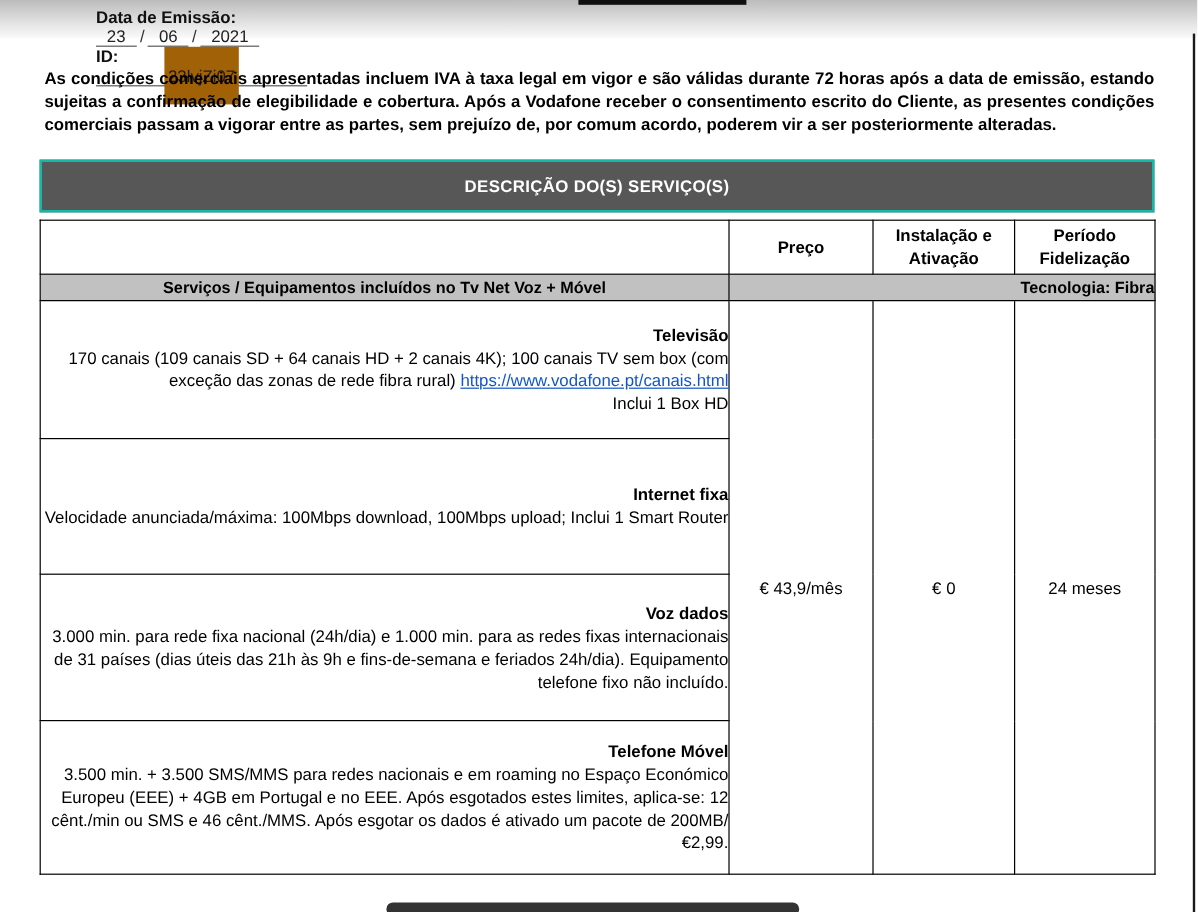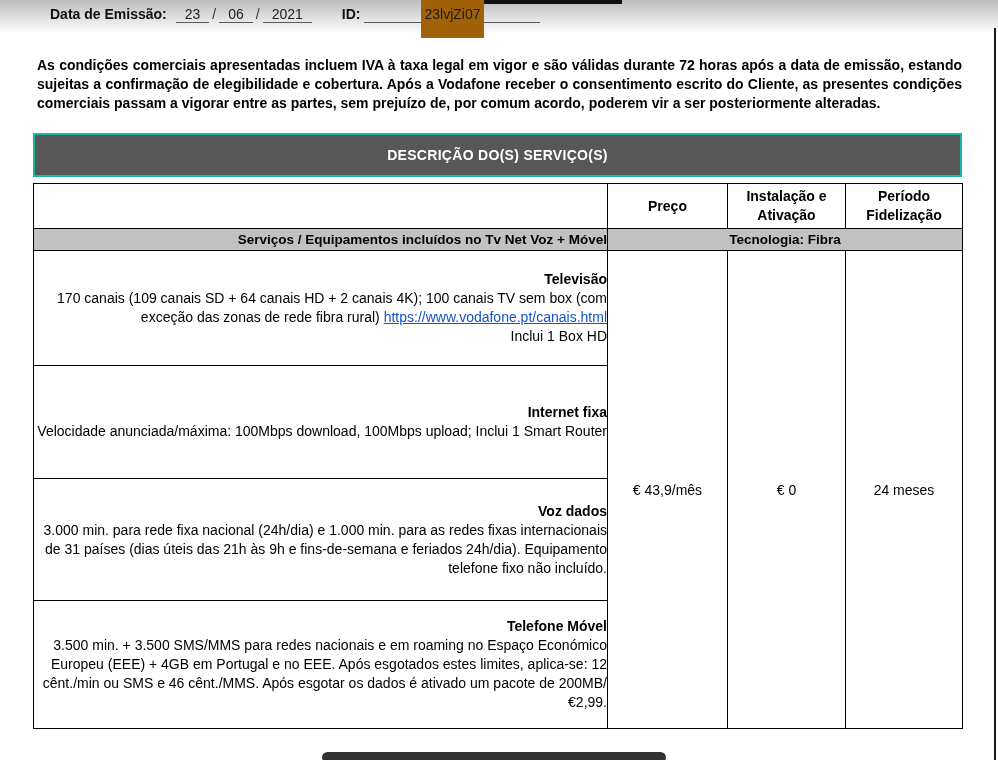--- a/index.html
+++ b/index.html
@@ -9,21 +9,21 @@
   }
 
   
   .top-strip {
     position:absolute; left:0; top:0; width:998px; height:32px;
     background:linear-gradient(to bottom,#bcbcbc 0%,#d9d9d9 45%,#efefef 80%,#fafafa 100%);
   }
   .top-cut-bar { position:absolute; left:482px; top:0; width:140px; height:4px; background:#101010; }
   .top-row {
     position:absolute; left:50px; top:6px; display:flex; align-items:baseline;
-    font-size:14px; white-space:nowrap;
+    font-size:14px; white-space:nowrap;flex-direction:column;
   }
   .top-label { font-weight:bold; color:#101010; }
   .date-group { margin-left:9px; }
   .field-underline { border-bottom:1.6px solid #5a5a5a; display:inline-block; text-align:center; }
   .date-val { padding:0 9px; color:#222; }
   .date-sep { margin:0 3px; color:#333; }
   .id-label { margin-left:30px; font-weight:bold; }
   .id-field { margin-left:4px; width:176px; }
   .id-highlight { background:#a16207; padding:16px 3px; color:#1c1c1c; }
 
@@ -45,22 +45,22 @@
   table.grid {
     position:absolute; left:33px; top:183px; width:929px;
     border-collapse:collapse; table-layout:fixed; font-size:14px; color:#000;
   }
   table.grid td, table.grid th { border:1.5px solid #000; padding:0; vertical-align:middle; }
   td.blank { border:none; background:#fff; }
   th.colhead { font-weight:bold; text-align:center; line-height:19px; font-size:14px; padding:2px; }
   tr.head-row { height:45px; }
   tr.band-row { height:22px; }
   td.band { background:#c1c1c1; font-weight:bold; font-size:13.5px; }
-  td.band-left { padding-left:5px; border-right:none; text-align:right; }
-  td.band-right { border-left:none; text-align:center; }
+  td.band-left { padding-left:5px; border-right:none; text-align:center; }
+  td.band-right { border-left:none; text-align:right; }
   td.desc-cell { padding:0 10px 0 5px; line-height:19px;text-align:right; }
   .svc-name { font-weight:bold; }
   .svc-link { color:#1155CC; text-decoration:underline; cursor:pointer; }
   td.value-cell { text-align:center; vertical-align:middle; padding-top:55px; }
 
   
   table.total-grid {
     position:absolute; left:33px; top:736px; width:929px;
     border-collapse:collapse; table-layout:fixed; font-size:13.5px; color:#000;
   }

